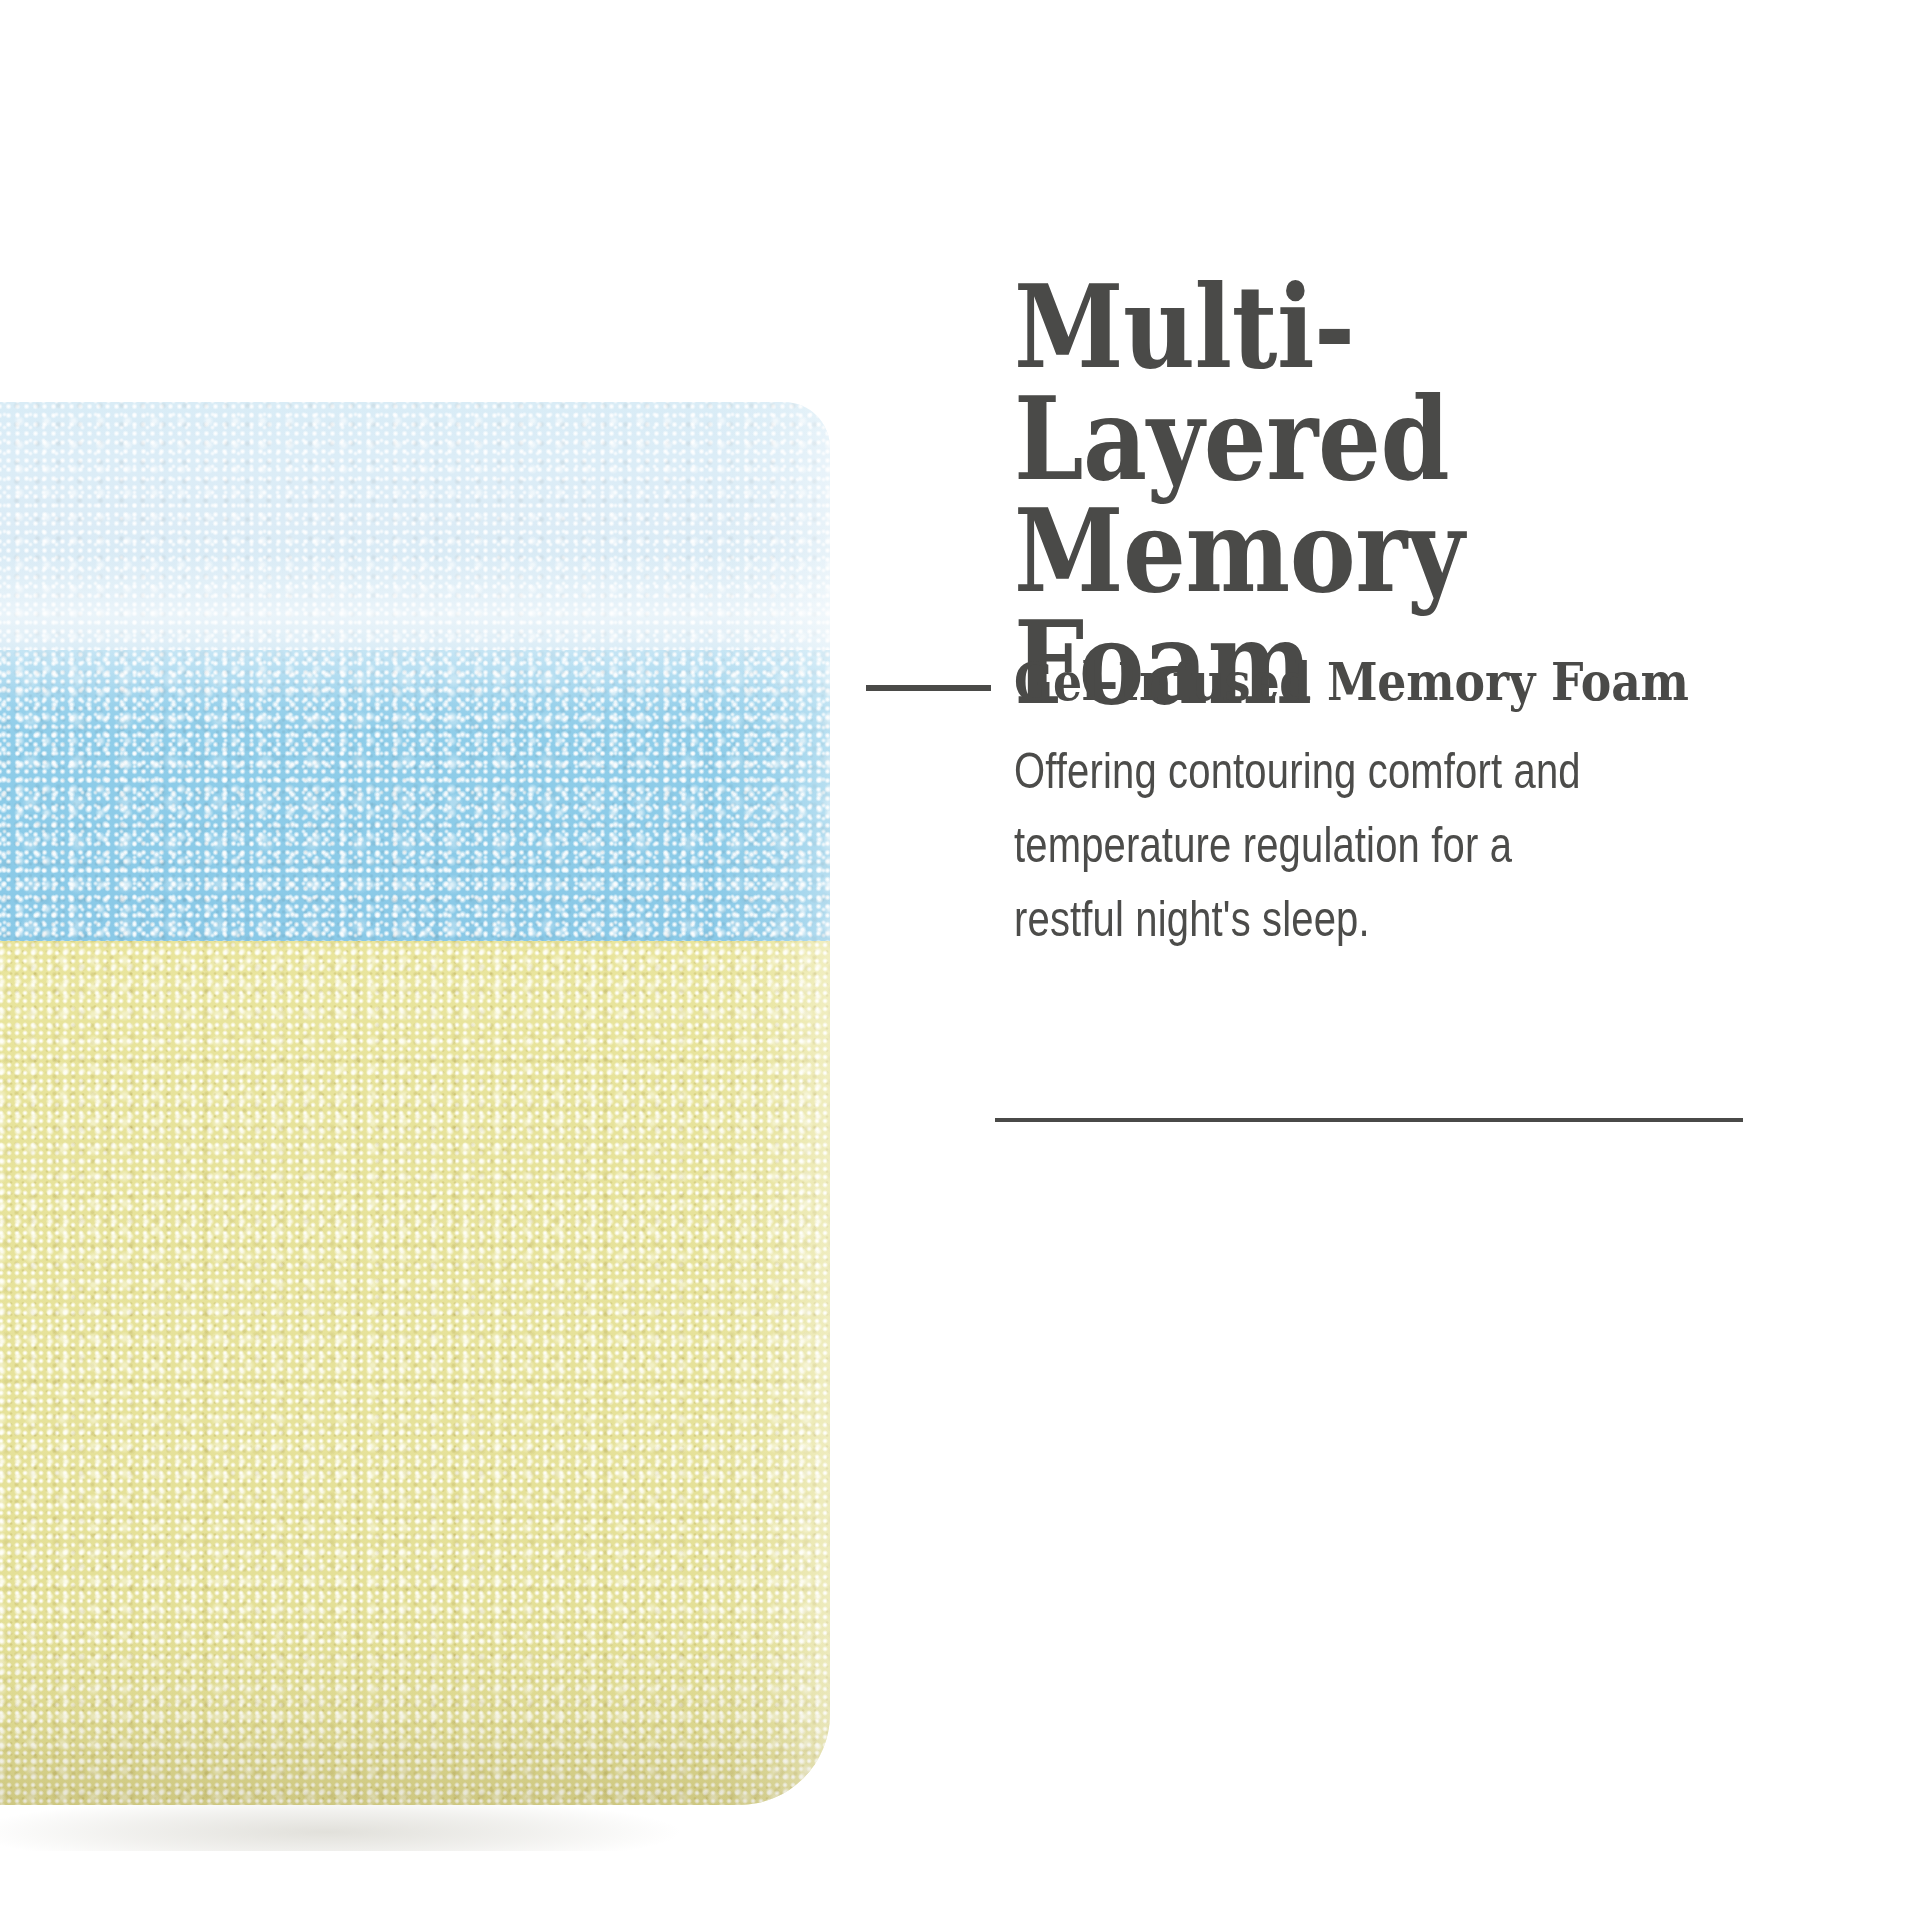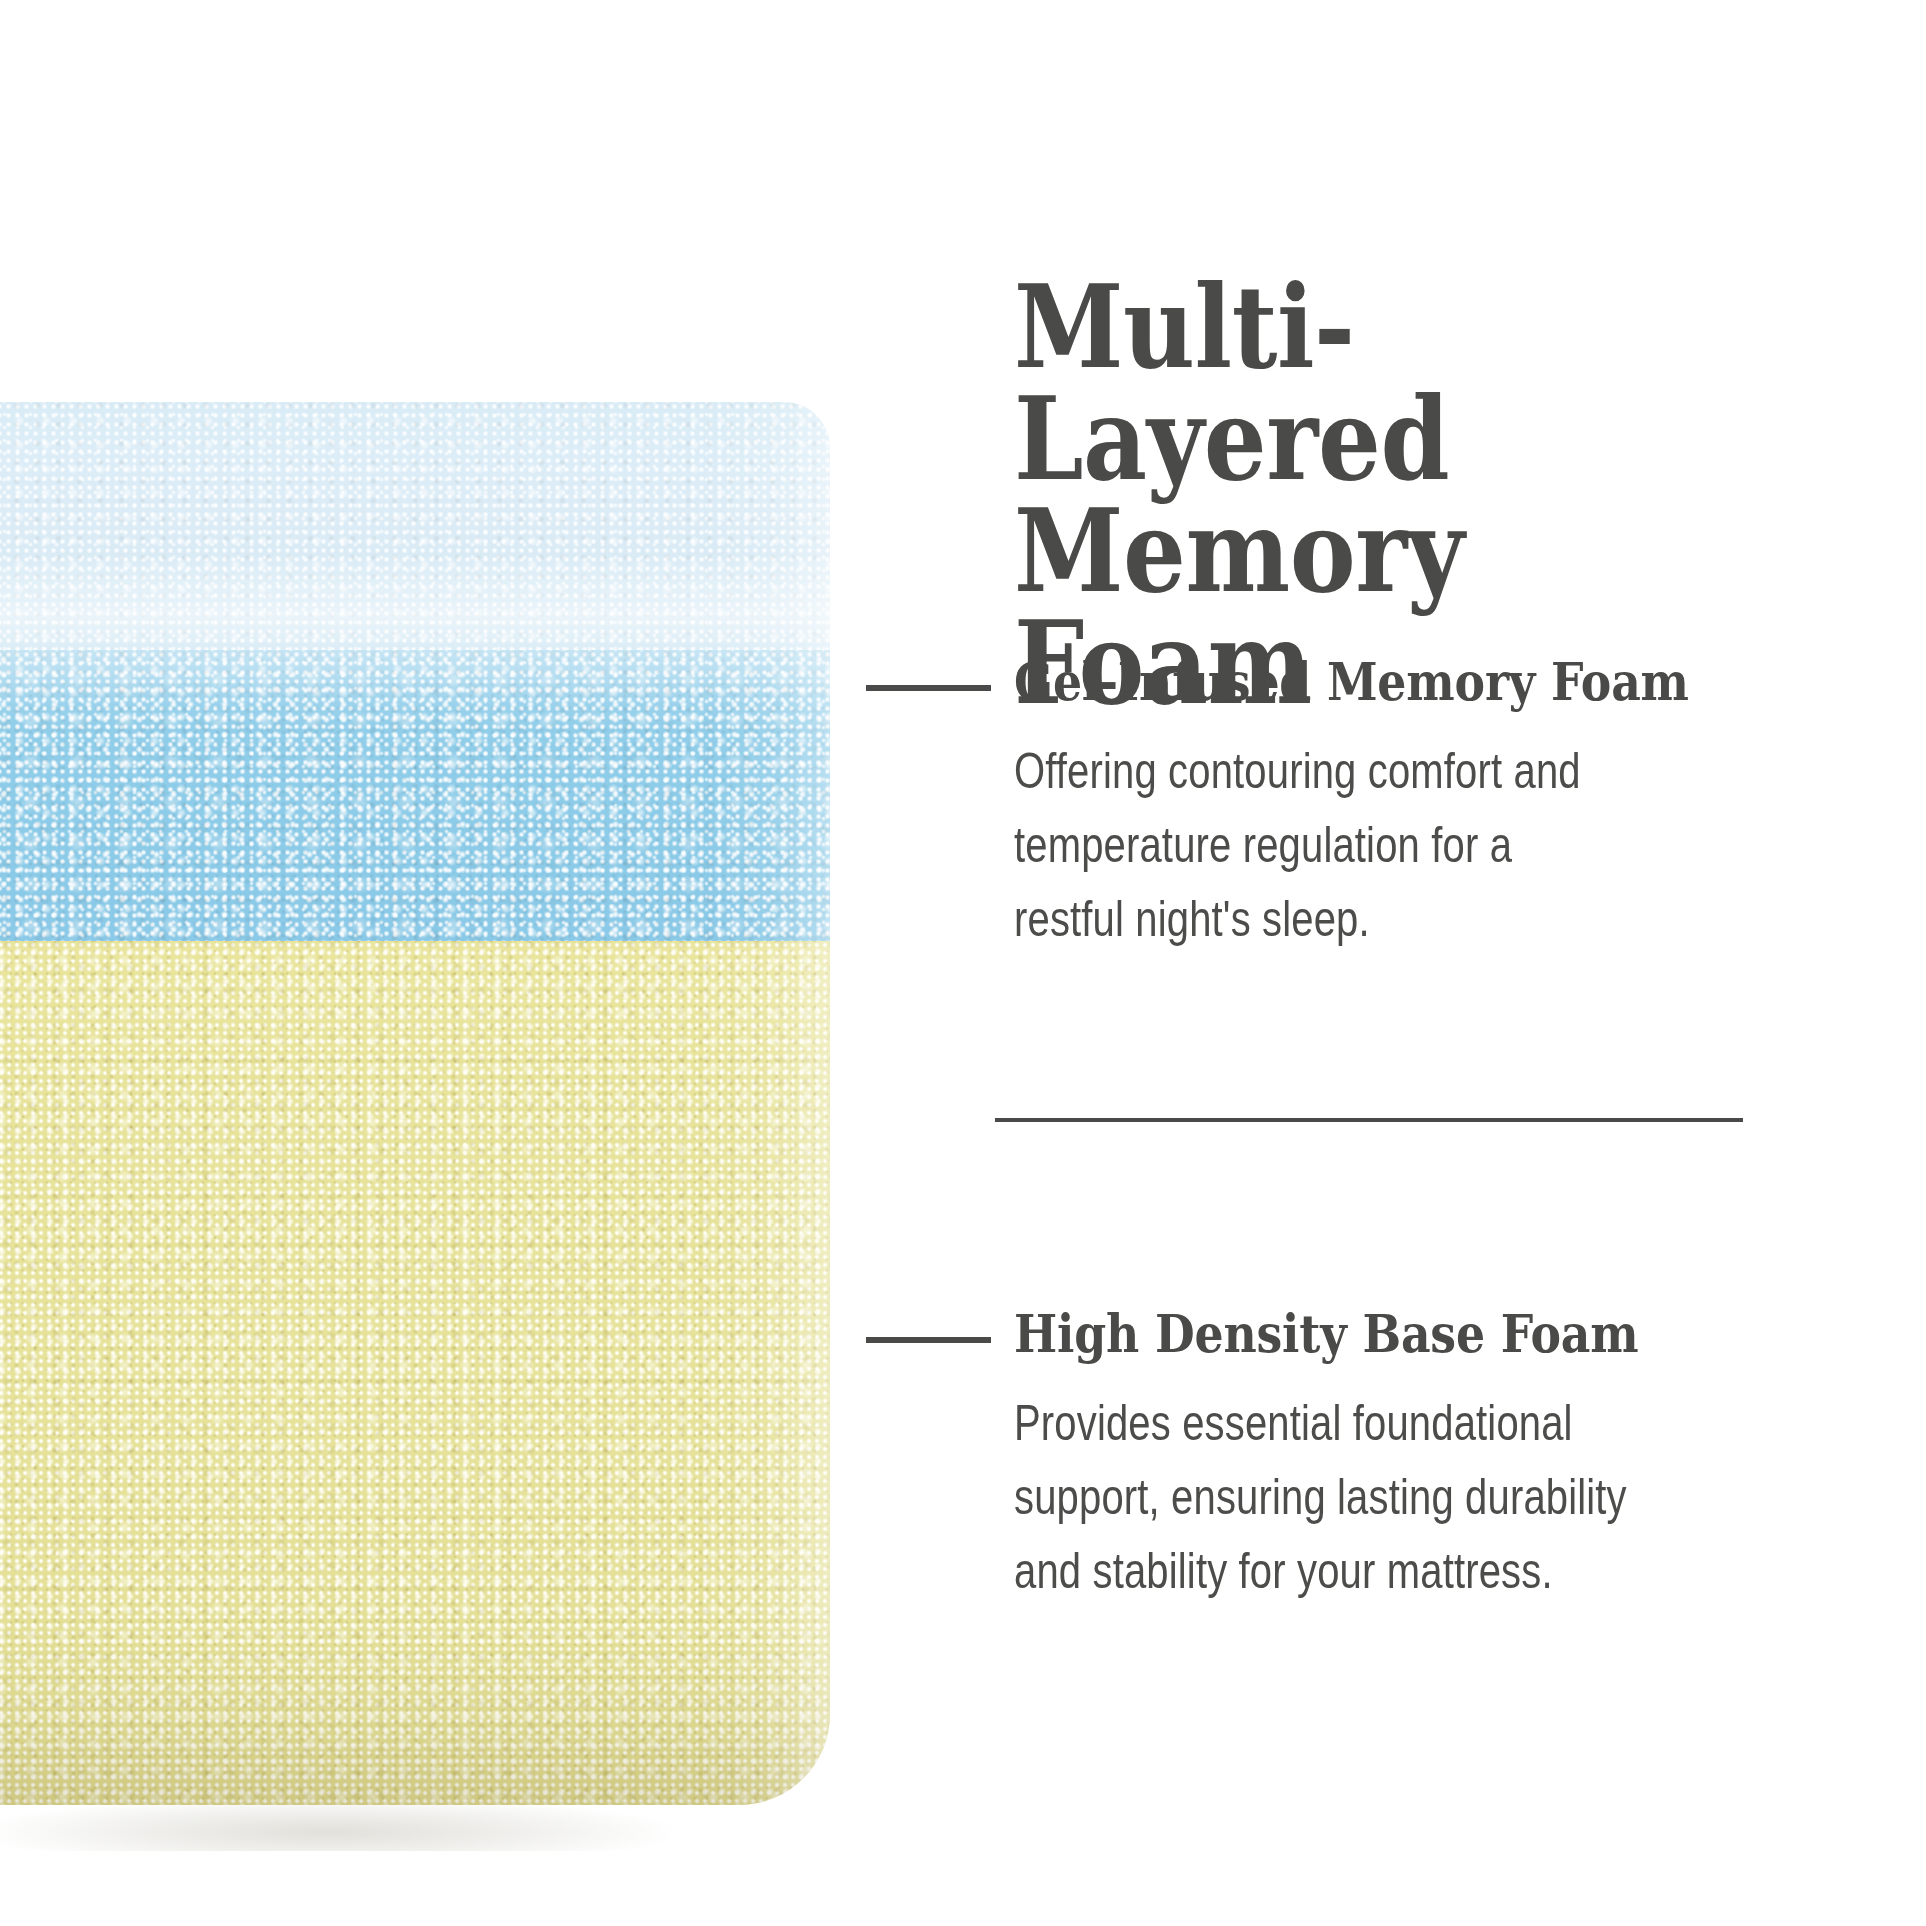--- a/index.html
+++ b/index.html
@@ -292,23 +292,16 @@
     <div class="section section-1">
       <span class="leader"></span>
       <h2 class="section-heading">Gel-Infused Memory Foam</h2>
       <p class="section-body">Offering contouring comfort and
 temperature regulation for a
 restful night's sleep.</p>
     </div>
 
     <span class="divider"></span>
 
-    <div class="section section-2">
-      <span class="leader"></span>
-      <h2 class="section-heading">High Density Base Foam</h2>
-      <p class="section-body">Provides essential foundational
-support, ensuring lasting durability
-and stability for your mattress.</p>
-    </div>
 
   </div>
 </div>
 
 
 </body></html>

